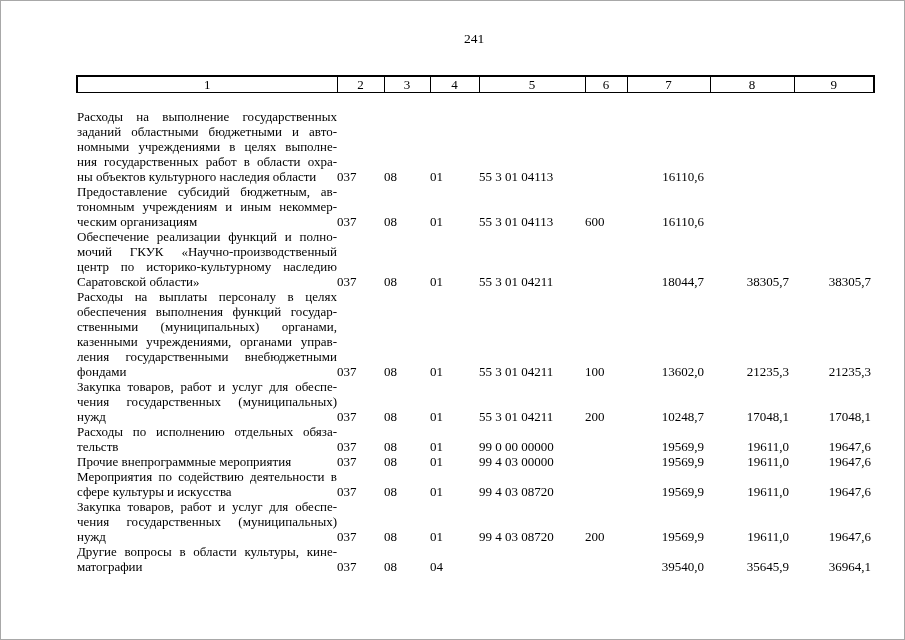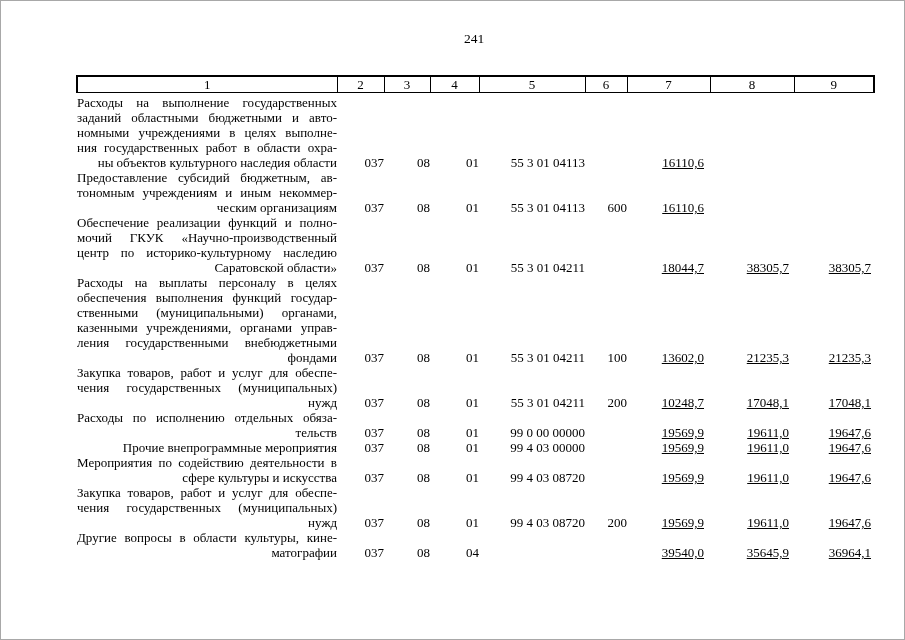--- a/index.html
+++ b/index.html
@@ -47,35 +47,35 @@
     vertical-align: middle;
   }
   table.budget thead th:first-child { border-left: 2px solid #000000; }
   table.budget thead th:last-child  { border-right: 2px solid #000000; }
   table.budget tbody td {
     padding: 0;
     vertical-align: bottom;
     font-size: 13px;
     line-height: 15px;
   }
-  table.budget tbody tr:first-child td { padding-top: 2px; }
+  table.budget tbody tr:first-child td { padding-top: 16px; }
   td.name {
     text-align: left;
     padding-left: 5px;
     padding-right: 1px;
   }
   td.name .jl {
     text-align: justify;
     text-align-last: justify;
   }
   td.name .ll {
-    text-align: right;
-  }
-  td.code { text-align: right; }
-  td.num  { text-align: right; text-decoration: underline; }
+    text-align: left;
+  }
+  td.code { text-align: left; }
+  td.num  { text-align: right; }
   td.num.c7 { padding-right: 6px; }
   td.num.c8 { padding-right: 5px; }
   td.num.c9 { padding-right: 3px; }
 </style>
 </head>
 <body>
 
 <div class="page">
   <div class="page-number">241</div>
 
@@ -150,21 +150,21 @@
           <td class="code c5">55 3 01 04211</td>
           <td class="code c6"></td>
           <td class="num c7">18044,7</td>
           <td class="num c8">38305,7</td>
           <td class="num c9">38305,7</td>
         </tr>
         <tr>
           <td class="name">
             <div class="jl">Расходы на выплаты персоналу в целях</div>
             <div class="jl">обеспечения выполнения функций государ-</div>
-            <div class="jl">ственными (муниципальными) органами,</div>
+            <div class="jl">ственными (муниципальных) органами,</div>
             <div class="jl">казенными учреждениями, органами управ-</div>
             <div class="jl">ления государственными внебюджетными</div>
             <div class="ll">фондами</div>
           </td>
           <td class="code c2">037</td>
           <td class="code c3">08</td>
           <td class="code c4">01</td>
           <td class="code c5">55 3 01 04211</td>
           <td class="code c6">100</td>
           <td class="num c7">13602,0</td>

